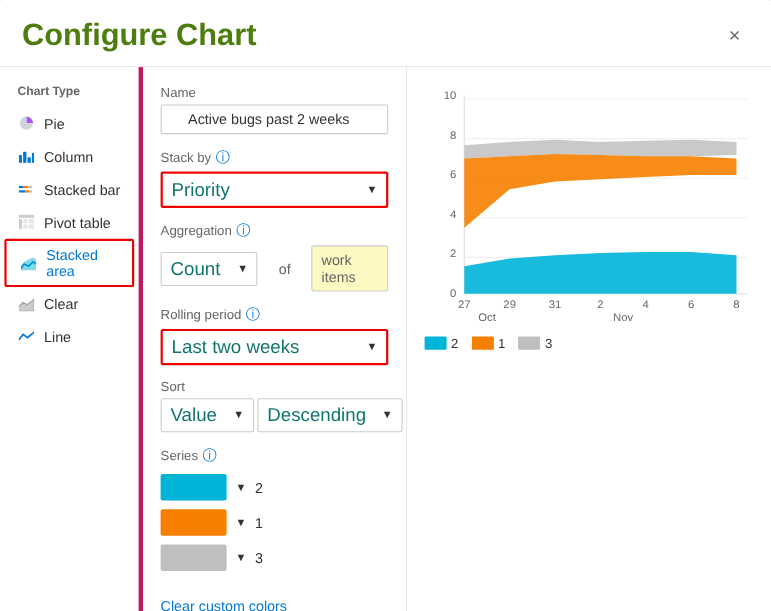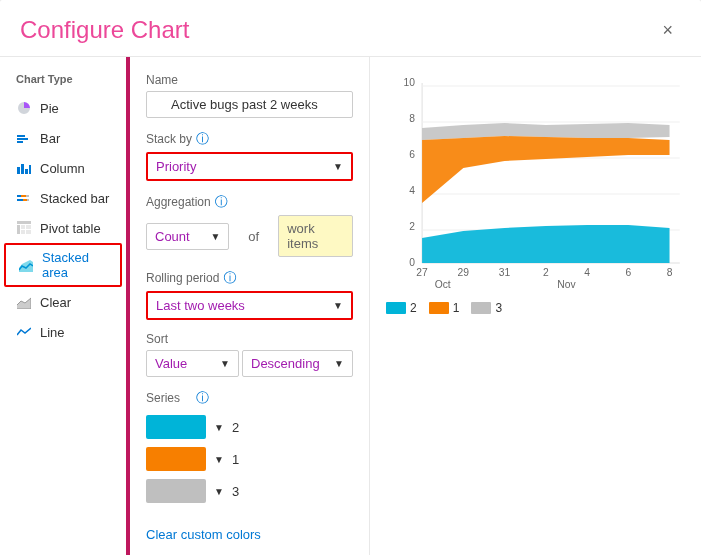--- a/index.html
+++ b/index.html
@@ -19,23 +19,23 @@
 
     .dialog-header {
       display: flex;
       align-items: center;
       justify-content: space-between;
       padding: 16px 20px 12px 20px;
       border-bottom: 1px solid #e8e8e8;
     }
 
     .dialog-title {
-      font-size: 24px;
-      font-weight: 400;
-      color: #ec4899;
+      font-size: 28px;
+      font-weight: 700;
+      color: #4d7c0f;
     }
 
     .close-btn {
       background: none;
       border: none;
       font-size: 18px;
       cursor: pointer;
       color: #666;
       padding: 4px 8px;
       line-height: 1;
@@ -137,24 +137,24 @@
       width: 100%;
     }
     .select-wrapper.normal {
       border: 1px solid #ccc;
     }
     .select-wrapper select {
       appearance: none;
       border: none;
       background: transparent;
       padding: 5px 32px 5px 8px;
-      font-size: 13px;
+      font-size: 17px;
       cursor: pointer;
       flex: 1;
-      color: #a21caf;
+      color: #0f766e;
     }
     .select-caret {
       position: absolute;
       right: 8px;
       pointer-events: none;
       color: #333;
       font-size: 10px;
     }
 
     .aggregation-row {
@@ -190,21 +190,21 @@
       flex: 1;
     }
 
     .series-section {
       margin-top: 4px;
     }
 
     .series-header {
       display: flex;
       align-items: center;
-      gap: 16px;
+      gap: 4px;
       margin-bottom: 8px;
     }
 
     .series-item {
       display: flex;
       align-items: center;
       gap: 8px;
       margin-bottom: 8px;
     }
 
@@ -324,30 +324,20 @@
       <div class="sidebar-item">
         <span class="icon">
           <svg viewBox="0 0 14 14" width="14" height="14">
             <path d="M7,7 L7,1 A6,6 0 0,1 13,7 Z" fill="#a855f7"></path>
             <path d="M7,7 L13,7 A6,6 0 1,1 7,1 Z" fill="#d1d5db"></path>
           </svg>
         </span>
         <span class="item-label">Pie</span>
       </div>
 
-      <div class="sidebar-item">
-        <span class="icon">
-          <svg viewBox="0 0 14 14" width="14" height="14">
-            <rect x="0" y="4" width="8" height="2" fill="#0078d4"></rect>
-            <rect x="0" y="7" width="11" height="2" fill="#0078d4"></rect>
-            <rect x="0" y="10" width="6" height="2" fill="#0078d4"></rect>
-          </svg>
-        </span>
-        <span class="item-label">Bar</span>
-      </div>
 
       <div class="sidebar-item">
         <span class="icon">
           <svg viewBox="0 0 14 14" width="14" height="14">
             <rect x="0" y="6" width="3" height="7" fill="#0078d4"></rect>
             <rect x="4" y="3" width="3" height="10" fill="#0078d4"></rect>
             <rect x="8" y="8" width="3" height="5" fill="#0078d4"></rect>
             <rect x="12" y="4" width="2" height="9" fill="#0078d4"></rect>
           </svg>
         </span>

